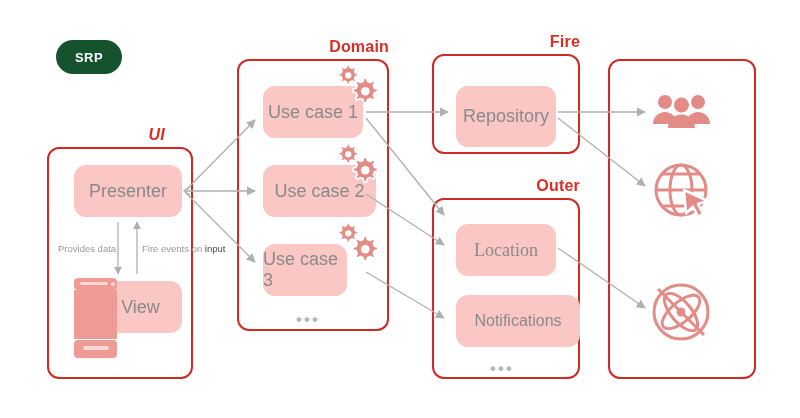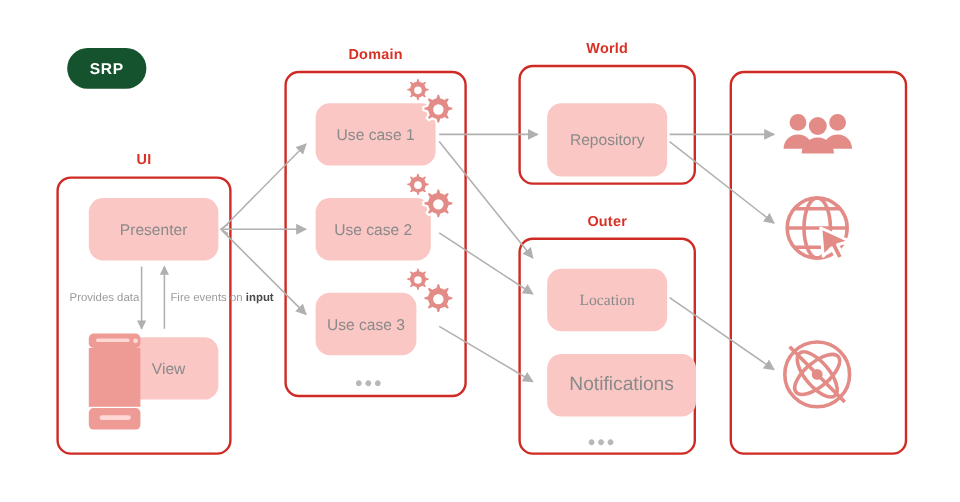--- a/index.html
+++ b/index.html
@@ -7,55 +7,55 @@
        font-family:"Liberation Sans","DejaVu Sans",sans-serif;}
   .canvas{position:relative;width:800px;height:418px;background:#fff;}
 
   
   .srp-badge{position:absolute;left:56px;top:40px;width:66px;height:34px;
     border-radius:17px;background:#14532d;display:flex;align-items:center;
     justify-content:center;color:#ffffff;font-size:13px;font-weight:bold;
     letter-spacing:.5px;}
 
   
-  .group-title{position:absolute;color:#d93025;font-size:12px;font-weight:bold;
-    text-align:center;letter-spacing:.2px;white-space:nowrap;}
+  .group-title{position:absolute;color:#d93025;font-size:16px;font-weight:bold;
+    text-align:right;letter-spacing:.2px;white-space:nowrap;}
 
   
   .container-box{position:absolute;border:2px solid #cf2a24;border-radius:12px;
     background:transparent;box-sizing:border-box;}
 
   
   .card{position:absolute;background:#fac7c4;border-radius:12px;
     display:flex;align-items:center;justify-content:center;
-    color:#8a8a8a;font-size:13px;box-sizing:border-box;}
+    color:#8a8a8a;font-size:18px;box-sizing:border-box;}
 
   
   .ellipsis{position:absolute;color:#b8b8b8;font-size:17px;font-weight:bold;
     letter-spacing:2px;line-height:1;}
 
   
   .edge-label{position:absolute;color:#9a9a9a;font-size:9.5px;white-space:nowrap;}
-  .edge-label b{color:#4a4a4a;font-weight:bold;}
+  .edge-label b{color:#4a4a4a;font-weight:normal;}
 
   
   .overlay{position:absolute;left:0;top:0;width:800px;height:418px;
     pointer-events:none;}
   .icon-layer{position:absolute;left:0;top:0;width:800px;height:418px;}
 </style>
 </head>
 <body>
 
 <div class="canvas">
 
   <div class="srp-badge">SRP</div>
 
-  <div class="group-title" style="left:75px;top:126px;width:90px;">UI</div>
+  <div class="group-title" style="left:75px;top:126px;width:90px;font-style:italic;">UI</div>
   <div class="group-title" style="left:237px;top:38px;width:152px;">Domain</div>
-  <div class="group-title" style="left:432px;top:33px;width:148px;">World</div>
+  <div class="group-title" style="left:432px;top:33px;width:148px;">Fire</div>
   <div class="group-title" style="left:432px;top:177px;width:148px;">Outer</div>
 
   <div class="container-box" style="left:47px;top:147px;width:146px;height:232px;"></div>
   <div class="container-box" style="left:237px;top:59px;width:152px;height:272px;"></div>
   <div class="container-box" style="left:432px;top:54px;width:148px;height:100px;"></div>
   <div class="container-box" style="left:432px;top:198px;width:148px;height:181px;"></div>
   <div class="container-box" style="left:608px;top:59px;width:148px;height:320px;"></div>
 
   <div class="card" style="left:74px;top:165px;width:108px;height:52px;">Presenter</div>
   <div class="card" style="left:99px;top:281px;width:83px;height:52px;">View</div>
@@ -63,21 +63,21 @@
   <svg class="icon-layer" viewBox="0 0 800 418">
     <rect x="74" y="278" width="43" height="12" rx="4" fill="#ef9b95"></rect>
     <rect x="80" y="282" width="28" height="3" rx="1.5" fill="#ffd7d4"></rect>
     <circle cx="113" cy="284" r="2" fill="#ffd7d4"></circle>
     <rect x="74" y="290" width="43" height="49" fill="#ef9b95"></rect>
     <rect x="74" y="340" width="43" height="18" rx="4" fill="#ef9b95"></rect>
     <rect x="83" y="346" width="26" height="4" rx="2" fill="#ffd7d4"></rect>
   </svg>
 
   <div class="card" style="left:263px;top:86px;width:100px;height:52px;">Use case 1</div>
-  <div class="card" style="left:263px;top:165px;width:96px;height:52px;">Use case 2</div>
+  <div class="card" style="left:263px;top:165px;width:113px;height:52px;">Use case 2</div>
   <div class="card" style="left:263px;top:244px;width:84px;height:52px;">Use case 3</div>
   <div class="ellipsis" style="left:296px;top:311px;">•••</div>
 
   <svg class="icon-layer" viewBox="0 0 800 418">
     <g fill="#e38b86">
 
       <g transform="translate(338,65) scale(0.62)">
         <path d="M15 0 l3.2 0 1.2 4.1 a11 11 0 0 1 3.4 1.4 l3.7-2.1 2.3 2.3 -2.1 3.7 a11 11 0 0 1 1.4 3.4 l4.1 1.2 0 3.2 -4.1 1.2 a11 11 0 0 1 -1.4 3.4 l2.1 3.7 -2.3 2.3 -3.7-2.1 a11 11 0 0 1 -3.4 1.4 l-1.2 4.1 -3.2 0 -1.2-4.1 a11 11 0 0 1 -3.4-1.4 l-3.7 2.1 -2.3-2.3 2.1-3.7 a11 11 0 0 1 -1.4-3.4 l-4.1-1.2 0-3.2 4.1-1.2 a11 11 0 0 1 1.4-3.4 l-2.1-3.7 2.3-2.3 3.7 2.1 a11 11 0 0 1 3.4-1.4 z" stroke="#ffffff" stroke-width="2.4"></path>
         <circle cx="16.6" cy="16.6" r="5.1" fill="#ffffff"></circle>
       </g>

